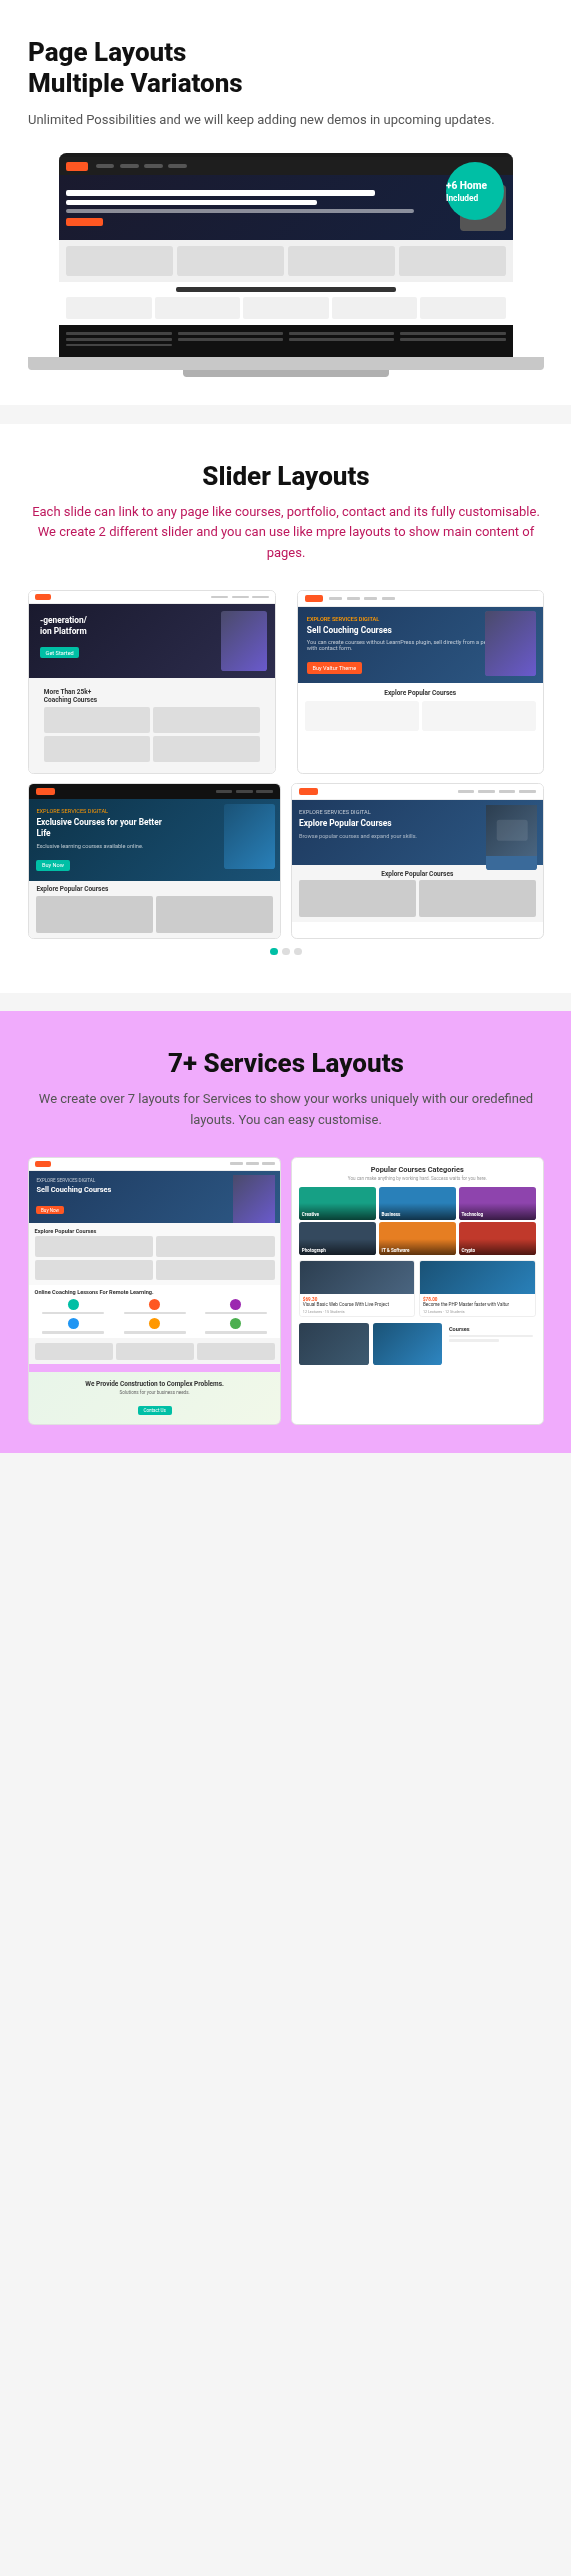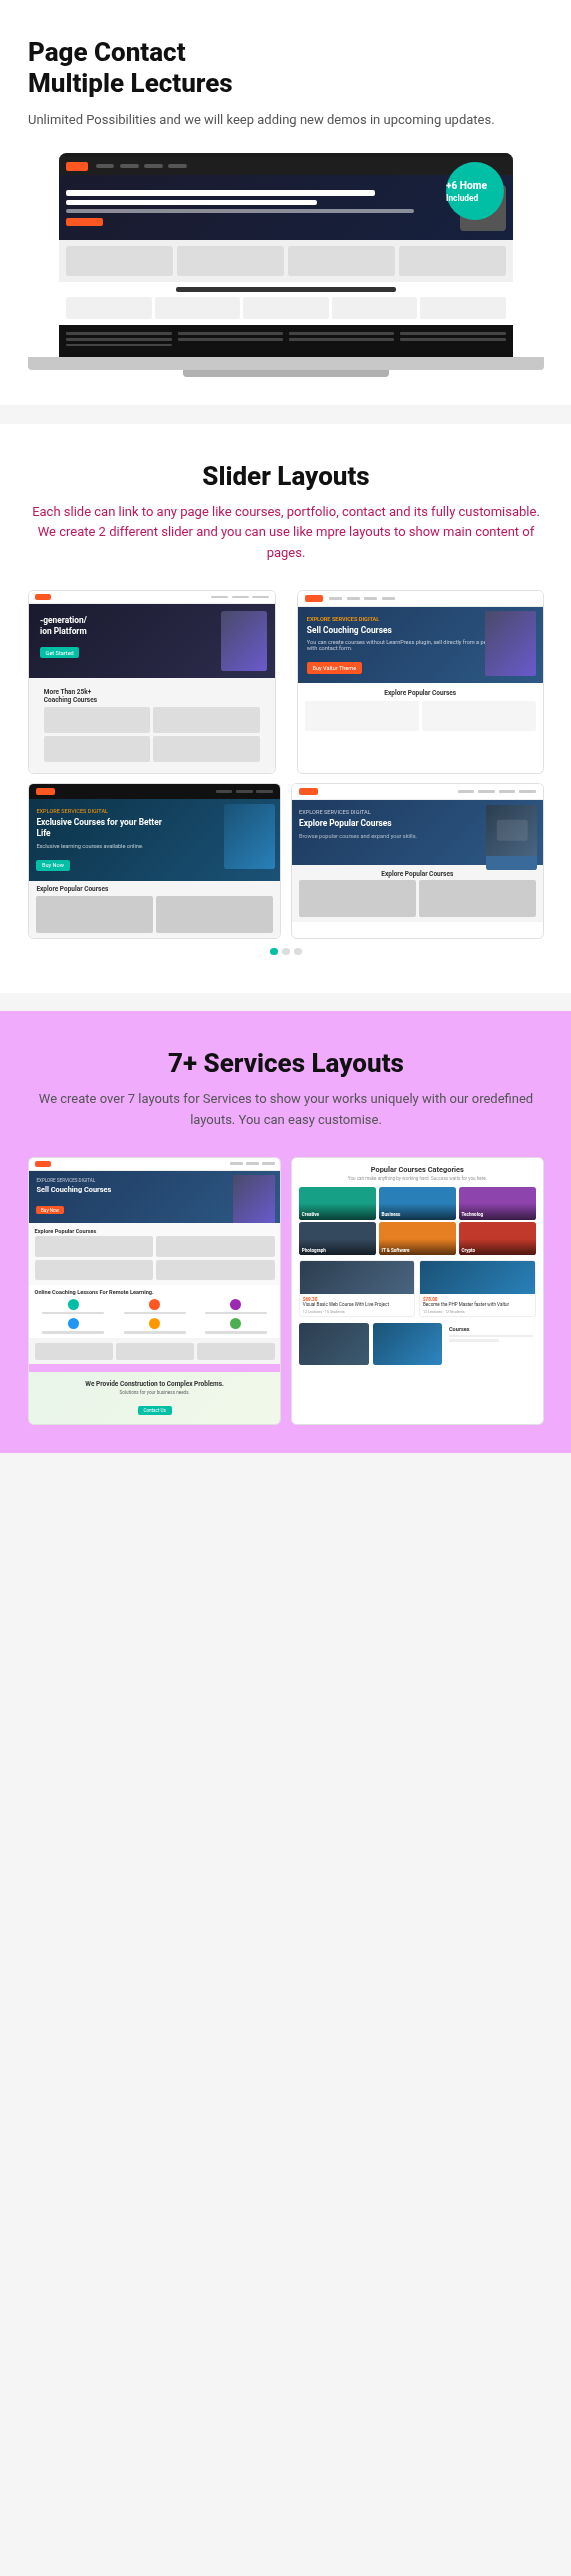--- a/index.html
+++ b/index.html
@@ -876,22 +876,22 @@
       height: 100%;
       background: linear-gradient(135deg, #4a4a6a 0%, #6a5acd 100%);
       position: relative;
     }
   </style>
 </head>
 <body>
 
 <div class="section-page-layouts">
   <h1>
-    <span>Page Contact</span><br>
-    <span>Multiple Lectures</span>
+    <span>Page Layouts</span><br>
+    <span>Multiple Variatons</span>
   </h1>
   <p>Unlimited Possibilities and we will keep adding new demos in upcoming updates.</p>
 
   <div class="laptop-mockup">
     <div class="laptop-screen">
 
       <div class="badge-home">
         <span class="plus">+6 Home</span>
         <span>Included</span>
       </div>

